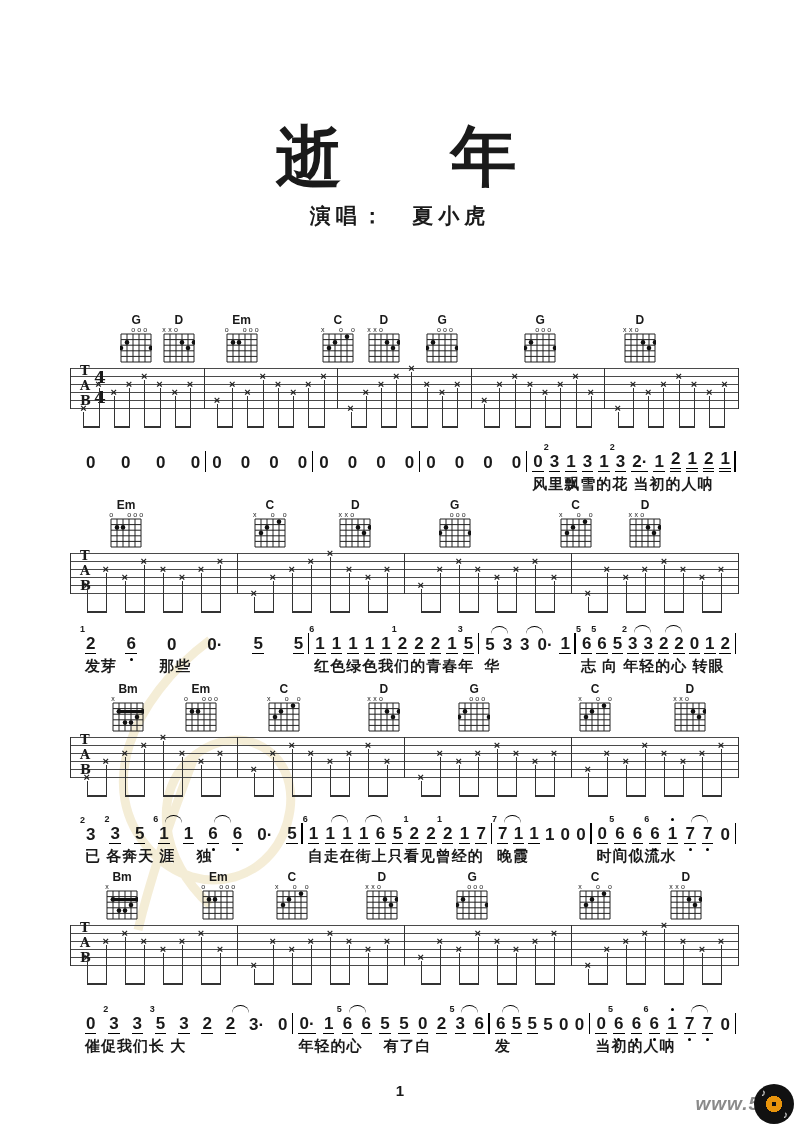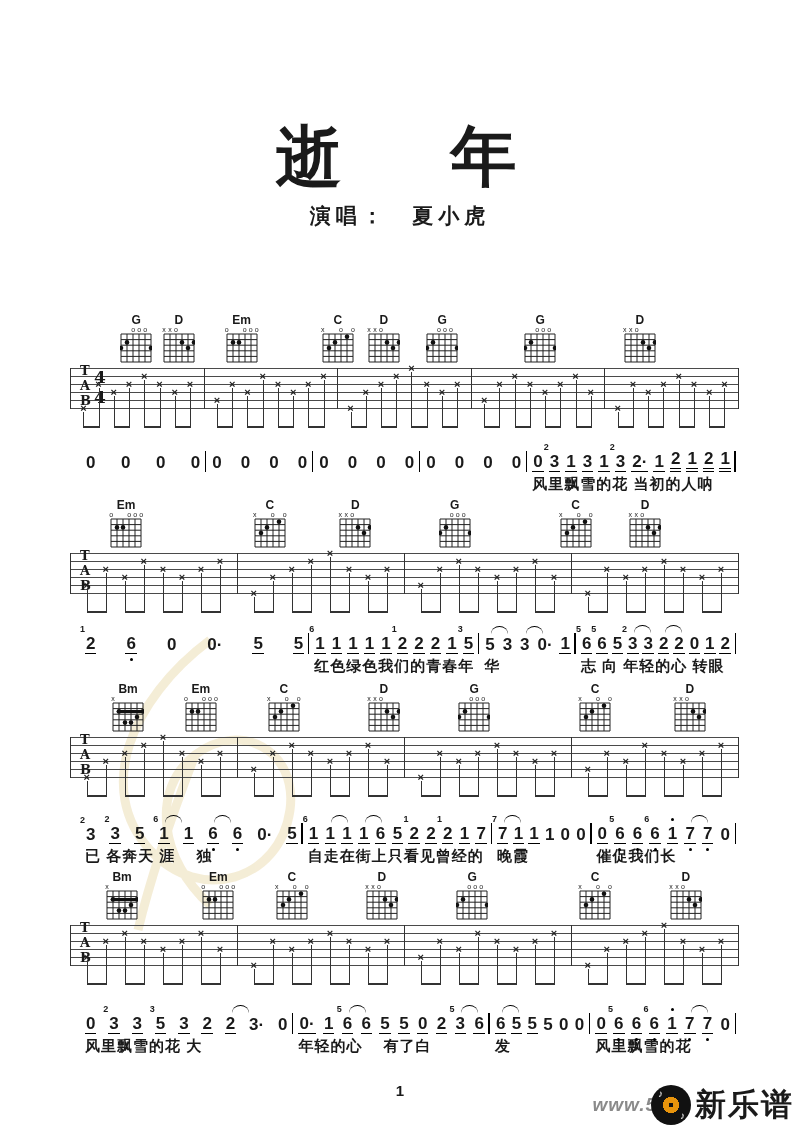--- a/index.html
+++ b/index.html
@@ -1386,20 +1386,21 @@
           <div class="measure" style="flex: 1.9 1 0px;">
             <div class="notesrow">
               <span class="note u1">2<span class="sup">1</span></span>
               <span class="note u1">6<span class="db"></span></span>
               <span class="note">0</span>
               <span class="note">0·</span>
               <span class="note u1">5</span>
               <span class="note u1">5</span>
             </div>
             <div class="bar"></div>
+            <div class="lyric">发芽　　  那些</div>
           </div>
           <div class="measure" style="flex: 1.2 1 0px;">
             <div class="notesrow">
               <span class="note u1">1<span class="sup">6</span></span>
               <span class="note u1">1</span>
               <span class="note u1">1</span>
               <span class="note u1">1</span>
               <span class="note u1">1</span>
               <span class="note u1">2<span class="sup">1</span></span>
               <span class="note u1">2</span>
@@ -1488,38 +1489,38 @@
               <span class="note u1">0</span>
               <span class="note u1">6<span class="sup">5</span><span class="db"></span></span>
               <span class="note u1">6<span class="db"></span></span>
               <span class="note u1">6<span class="sup">6</span><span class="db"></span></span>
               <span class="note u1">1<span class="da"></span></span>
               <span class="note u1">7<span class="db"></span><span class="tie"></span></span>
               <span class="note u1">7<span class="db"></span></span>
               <span class="note">0</span>
             </div>
             <div class="bar"></div>
-            <div class="lyric">催促我们长</div>
+            <div class="lyric">时间似流水</div>
           </div>
         </div>
         <div class="melody" style="top: 1012px;">
           <div class="measure" style="flex: 1.8 1 0px;">
             <div class="notesrow">
               <span class="note u1">0</span>
               <span class="note u1">3<span class="sup">2</span></span>
               <span class="note u1">3</span>
               <span class="note u1">5<span class="sup">3</span></span>
               <span class="note u1">3</span>
               <span class="note u1">2</span>
               <span class="note u1">2<span class="tie"></span></span>
               <span class="note">3·</span>
               <span class="note">0</span>
             </div>
             <div class="bar"></div>
-            <div class="lyric">风里飘雪的花 大</div>
+            <div class="lyric">催促我们长 大</div>
           </div>
           <div class="measure" style="flex: 1.65 1 0px;">
             <div class="notesrow">
               <span class="note u1">0·</span>
               <span class="note u1">1</span>
               <span class="note u1">6<span class="sup">5</span><span class="tie"></span></span>
               <span class="note u1">6</span>
               <span class="note u1">5</span>
               <span class="note u1">5</span>
               <span class="note u1">0</span>
@@ -1547,29 +1548,28 @@
               <span class="note u1">0</span>
               <span class="note u1">6<span class="sup">5</span><span class="db"></span></span>
               <span class="note u1">6<span class="db"></span></span>
               <span class="note u1">6<span class="sup">6</span><span class="db"></span></span>
               <span class="note u1">1<span class="da"></span></span>
               <span class="note u1">7<span class="db"></span><span class="tie"></span></span>
               <span class="note u1">7<span class="db"></span></span>
               <span class="note">0</span>
             </div>
             <div class="bar"></div>
-            <div class="lyric">风里飘雪的花</div>
+            <div class="lyric">当初的人呐</div>
           </div>
         </div>
       </div>
 
     <div class="pagenum">1</div>
 
     <div class="brandbox">
       <span class="urltext">www.5</span>
       <span class="vinyl">
         <span class="n1">♪</span>
         <span class="n2">♪</span>
       </span>
-      <span class="brand">新乐谱</span>
     </div>
   </div>
 </div>
 
 </body></html>

